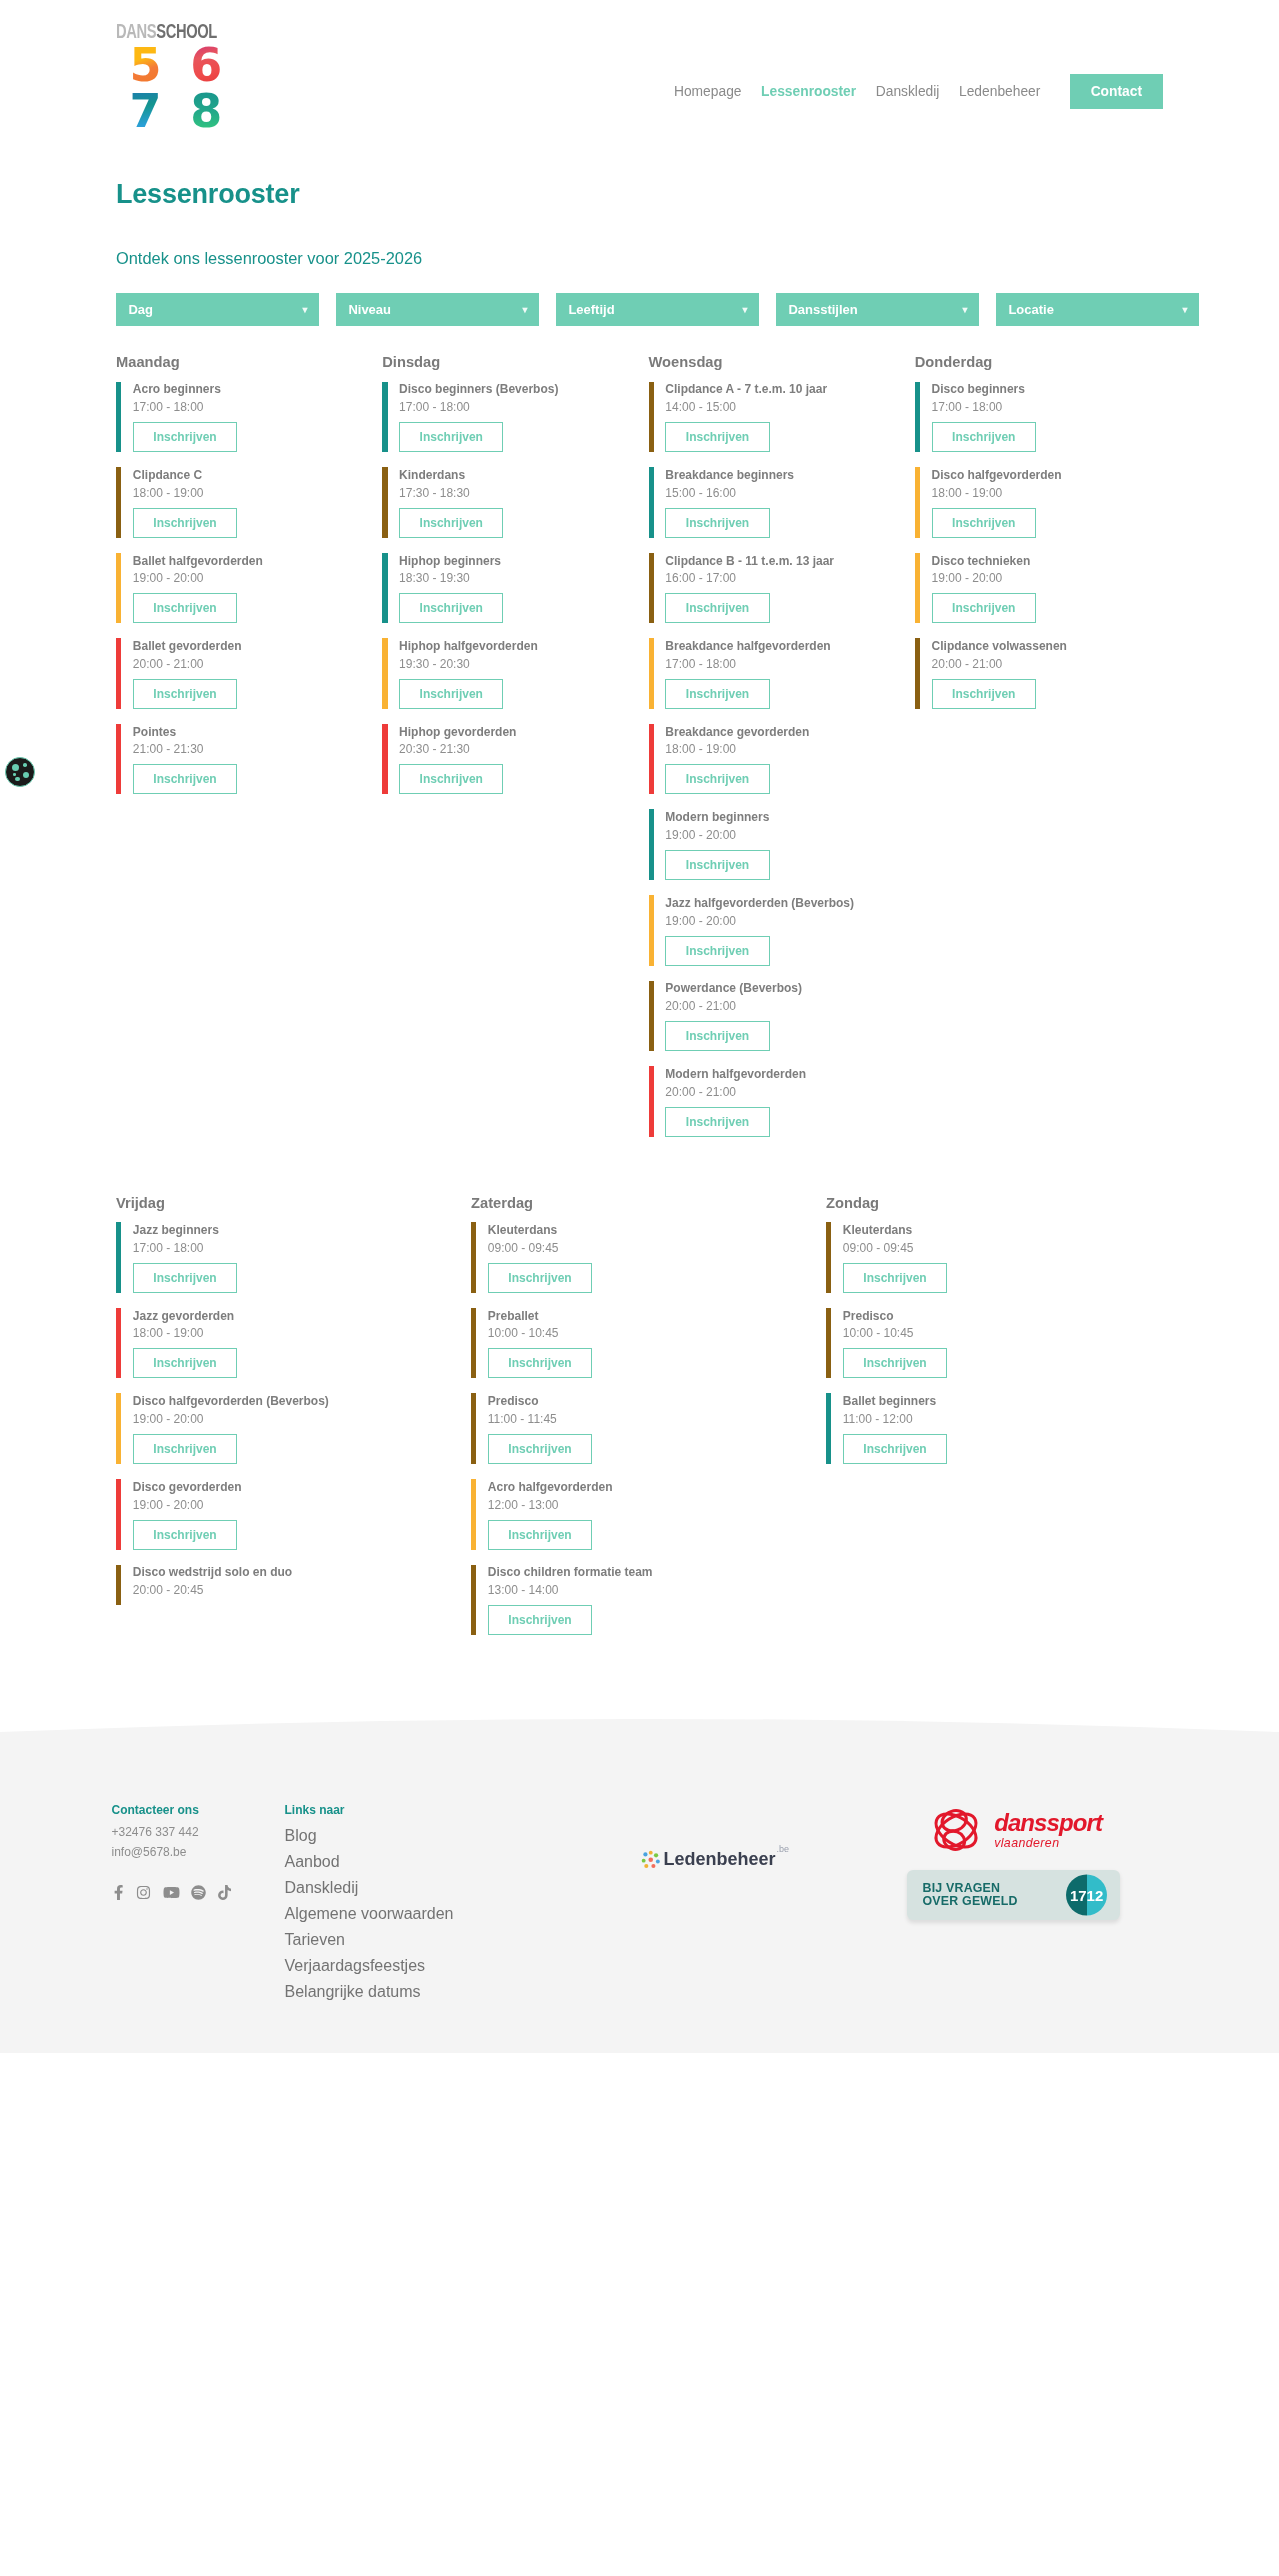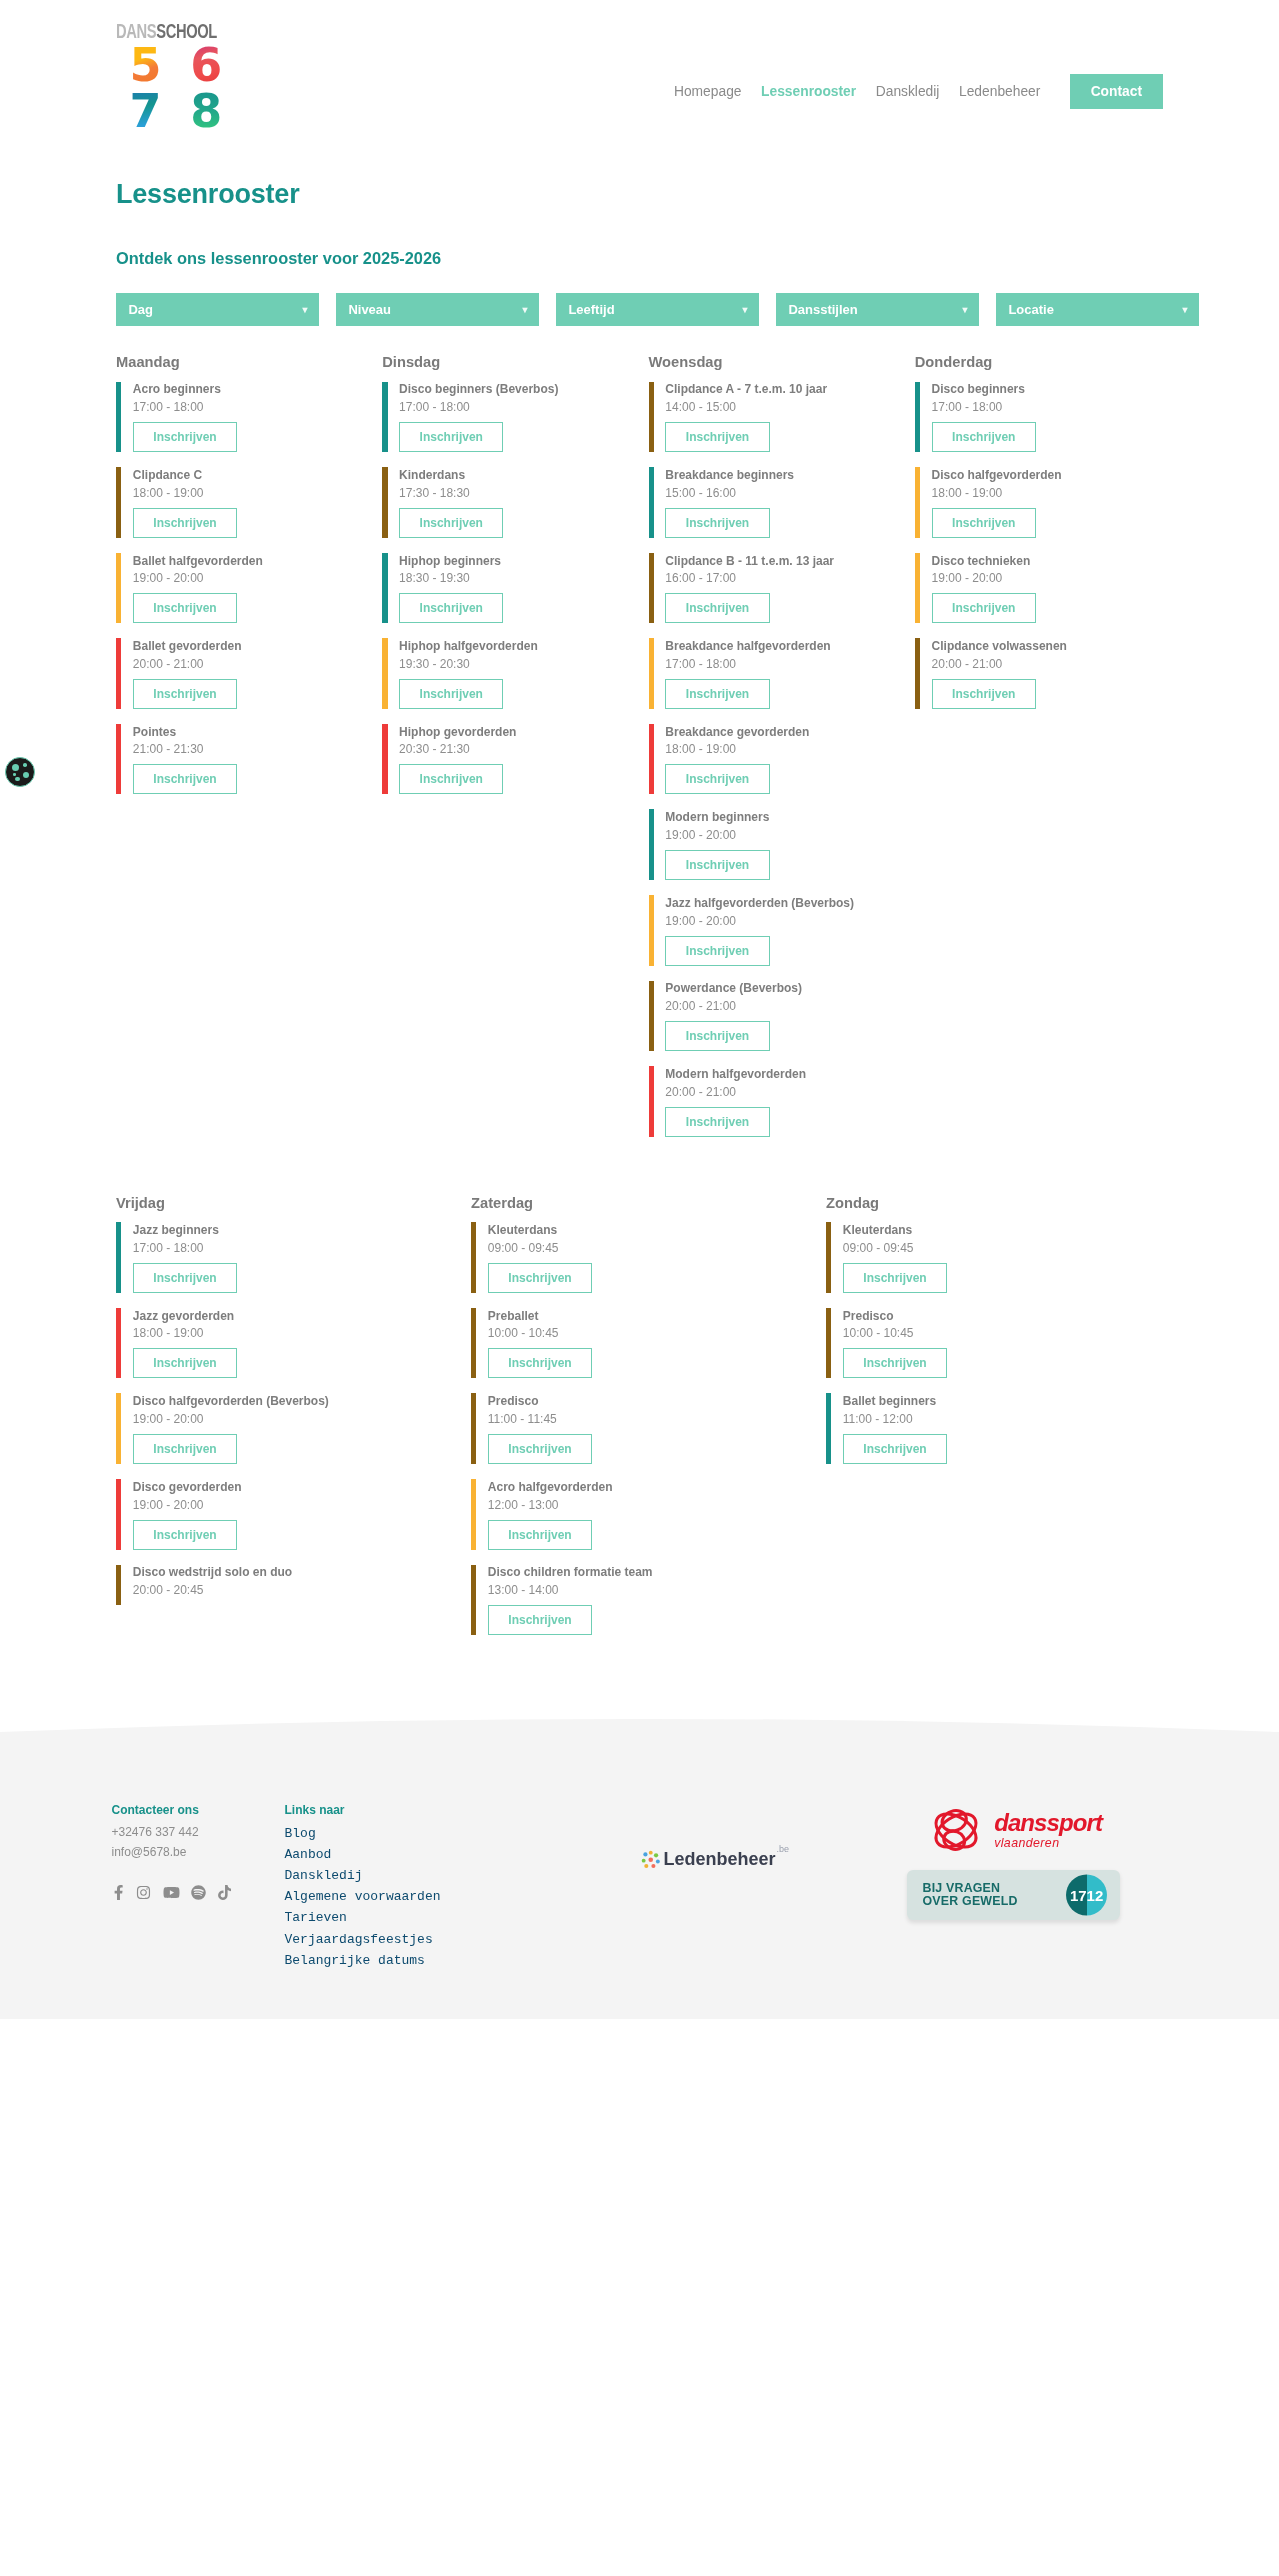--- a/index.html
+++ b/index.html
@@ -92,21 +92,21 @@
   .page-title {
     margin: 49px 0 0 116px;
     font-size: 27px;
     font-weight: bold;
     color: #17918a;
     letter-spacing: -0.2px;
   }
   .sub-title {
     margin: 39px 0 0 116px;
     font-size: 16.4px;
-    font-weight: bold;
+    font-weight: normal;
     color: #17918a;
   }
 
   
   .filters {
     margin: 25px 0 0 116px;
     display: flex;
     gap: 17px;
   }
   .filter {
@@ -187,21 +187,21 @@
     align-items: start;
   }
   .f-head {
     font-size: 12px;
     font-weight: bold;
     color: #17918a;
     margin-bottom: 6.2px;
   }
   .f-line { font-size: 12px; color: #8d8d8d; line-height: 1.62; }
   .f-links { list-style: none; }
-  .f-links li { font-size: 13px; color: #0c4a6e; line-height: 1.62; cursor: pointer; font-family: Liberation Mono, monospace; }
+  .f-links li { font-size: 16px; color: #737373; line-height: 1.62; cursor: pointer; }
   .socials { display: flex; gap: 11.5px; margin-top: 23px; }
   .socials svg { fill: #8d8d8d; cursor: pointer; }
 
   .ledenbeheer {
     display: flex; align-items: center; justify-content: center;
     margin-top: 46px;
   }
   .lb-mark { width: 19.5px; height: 19.5px; margin-right: 2.7px; position: relative; }
   .lb-text {
     font-size: 18px; font-weight: bold; color: #3a3f4f;

